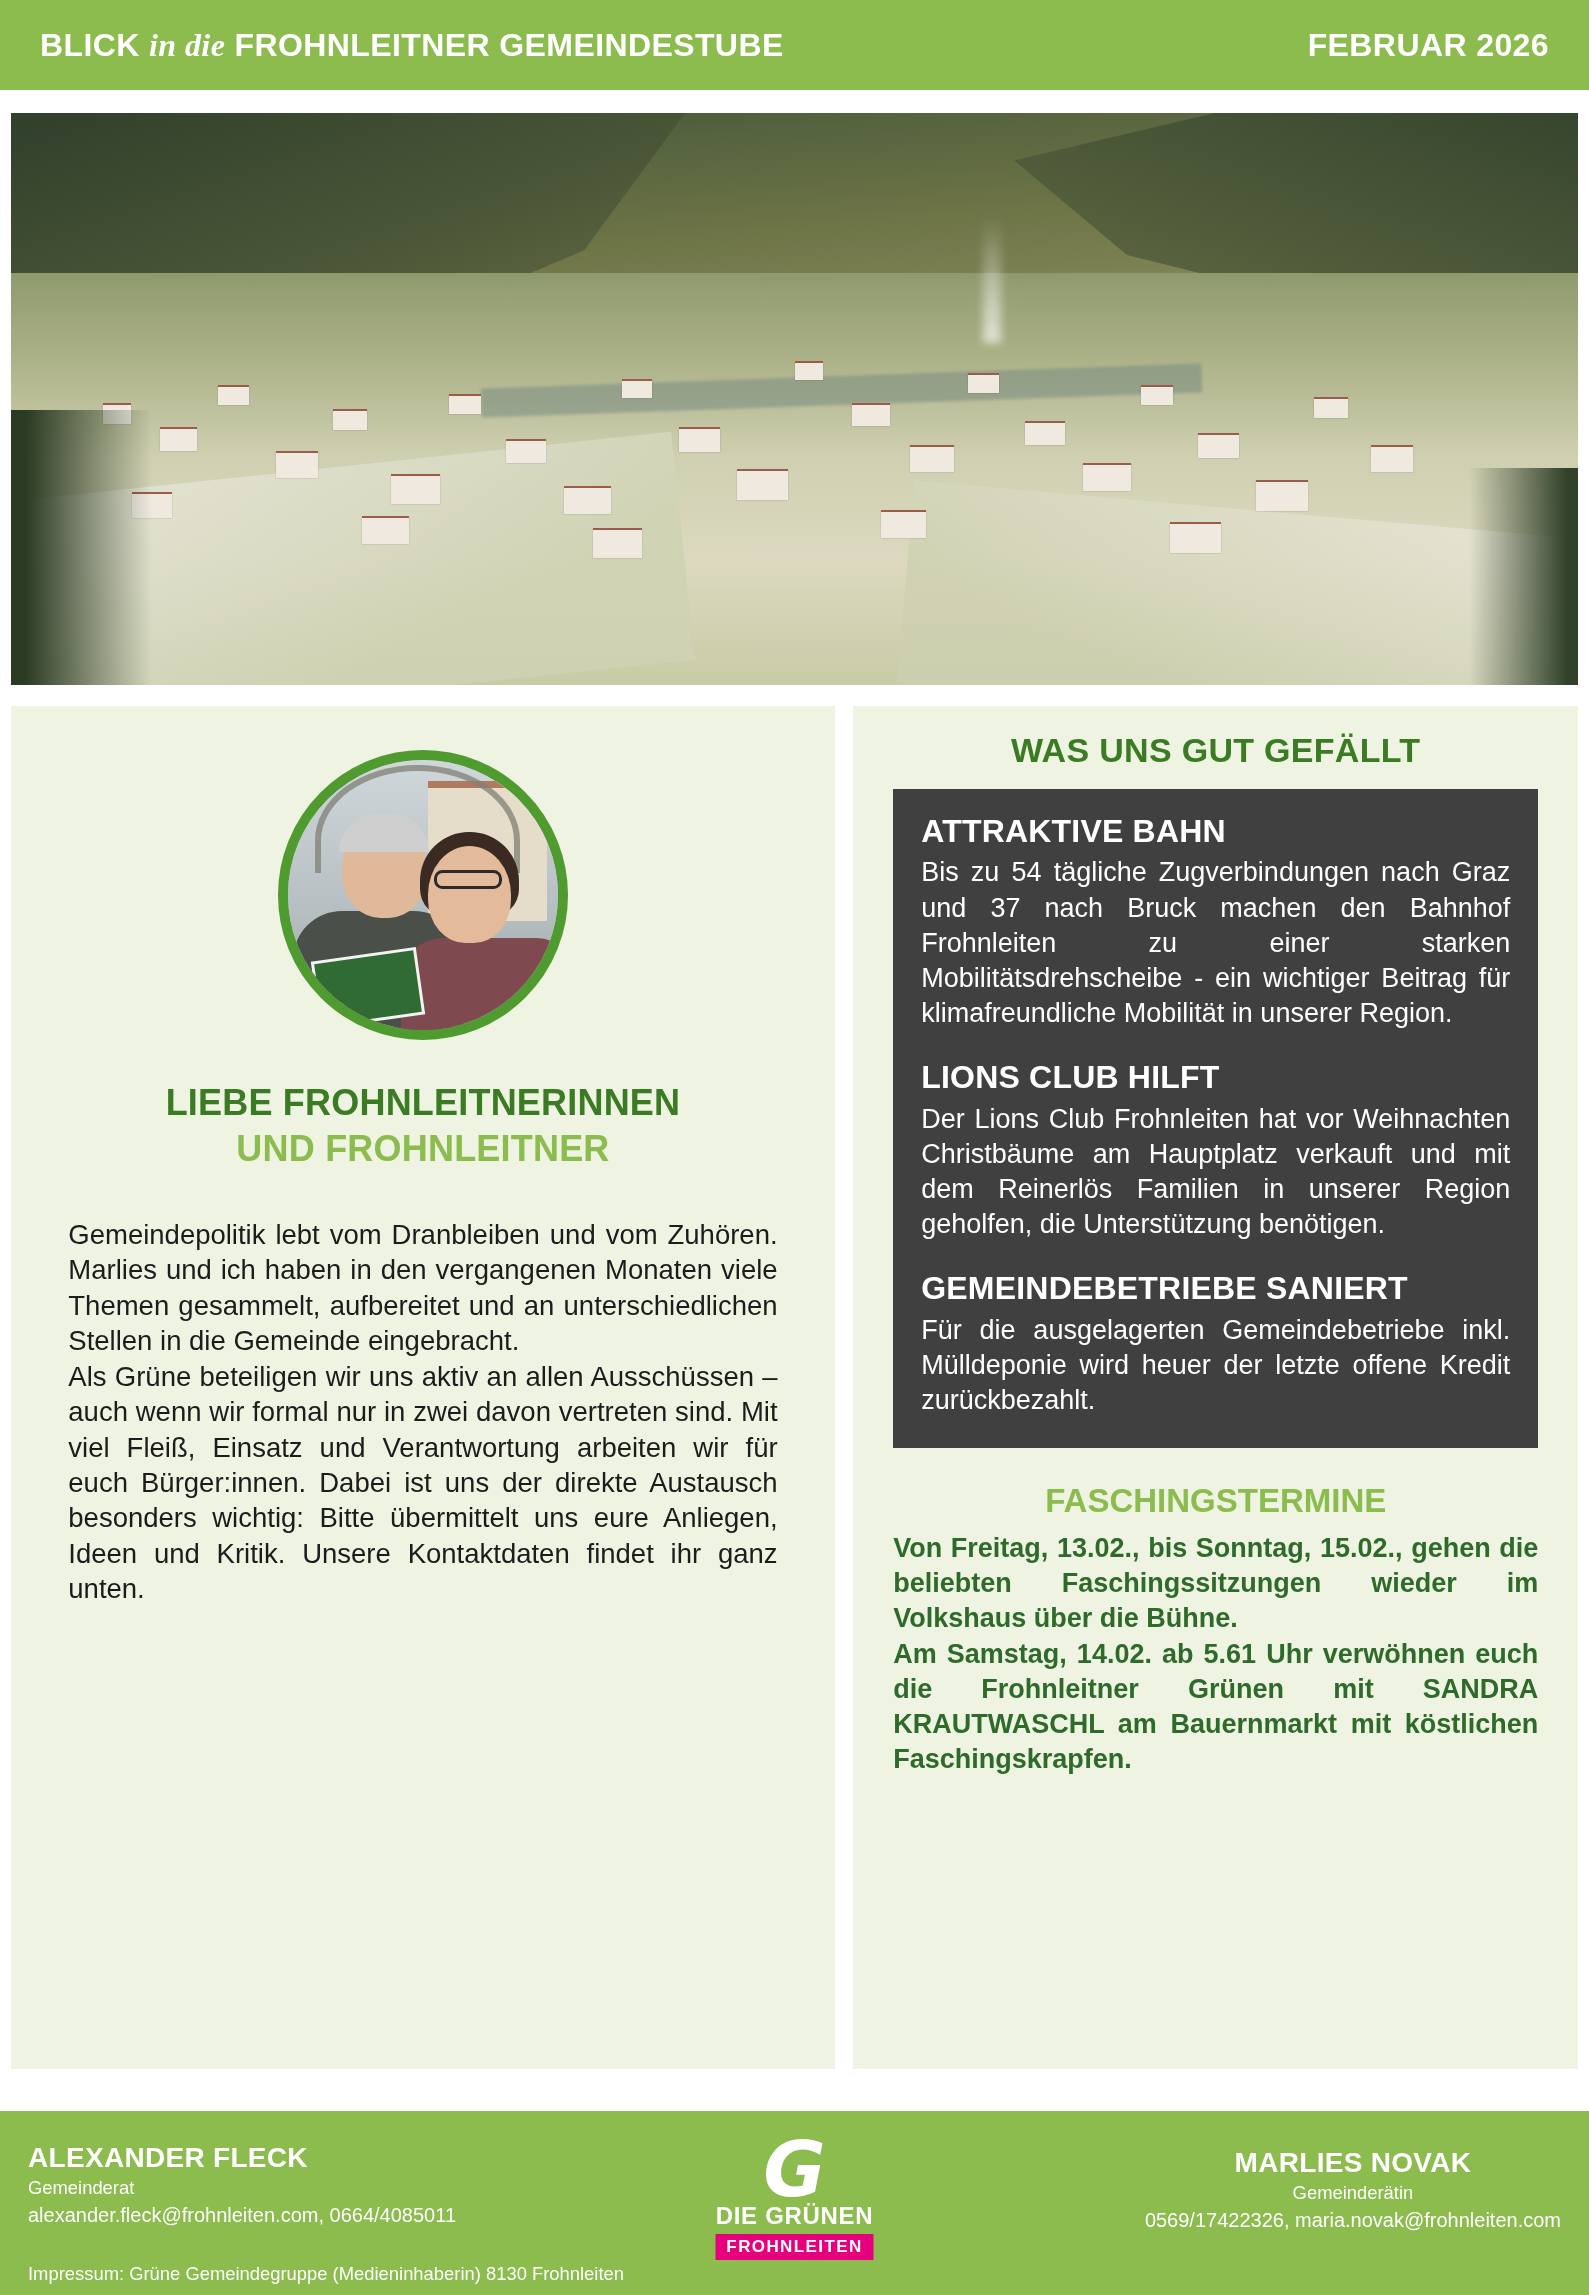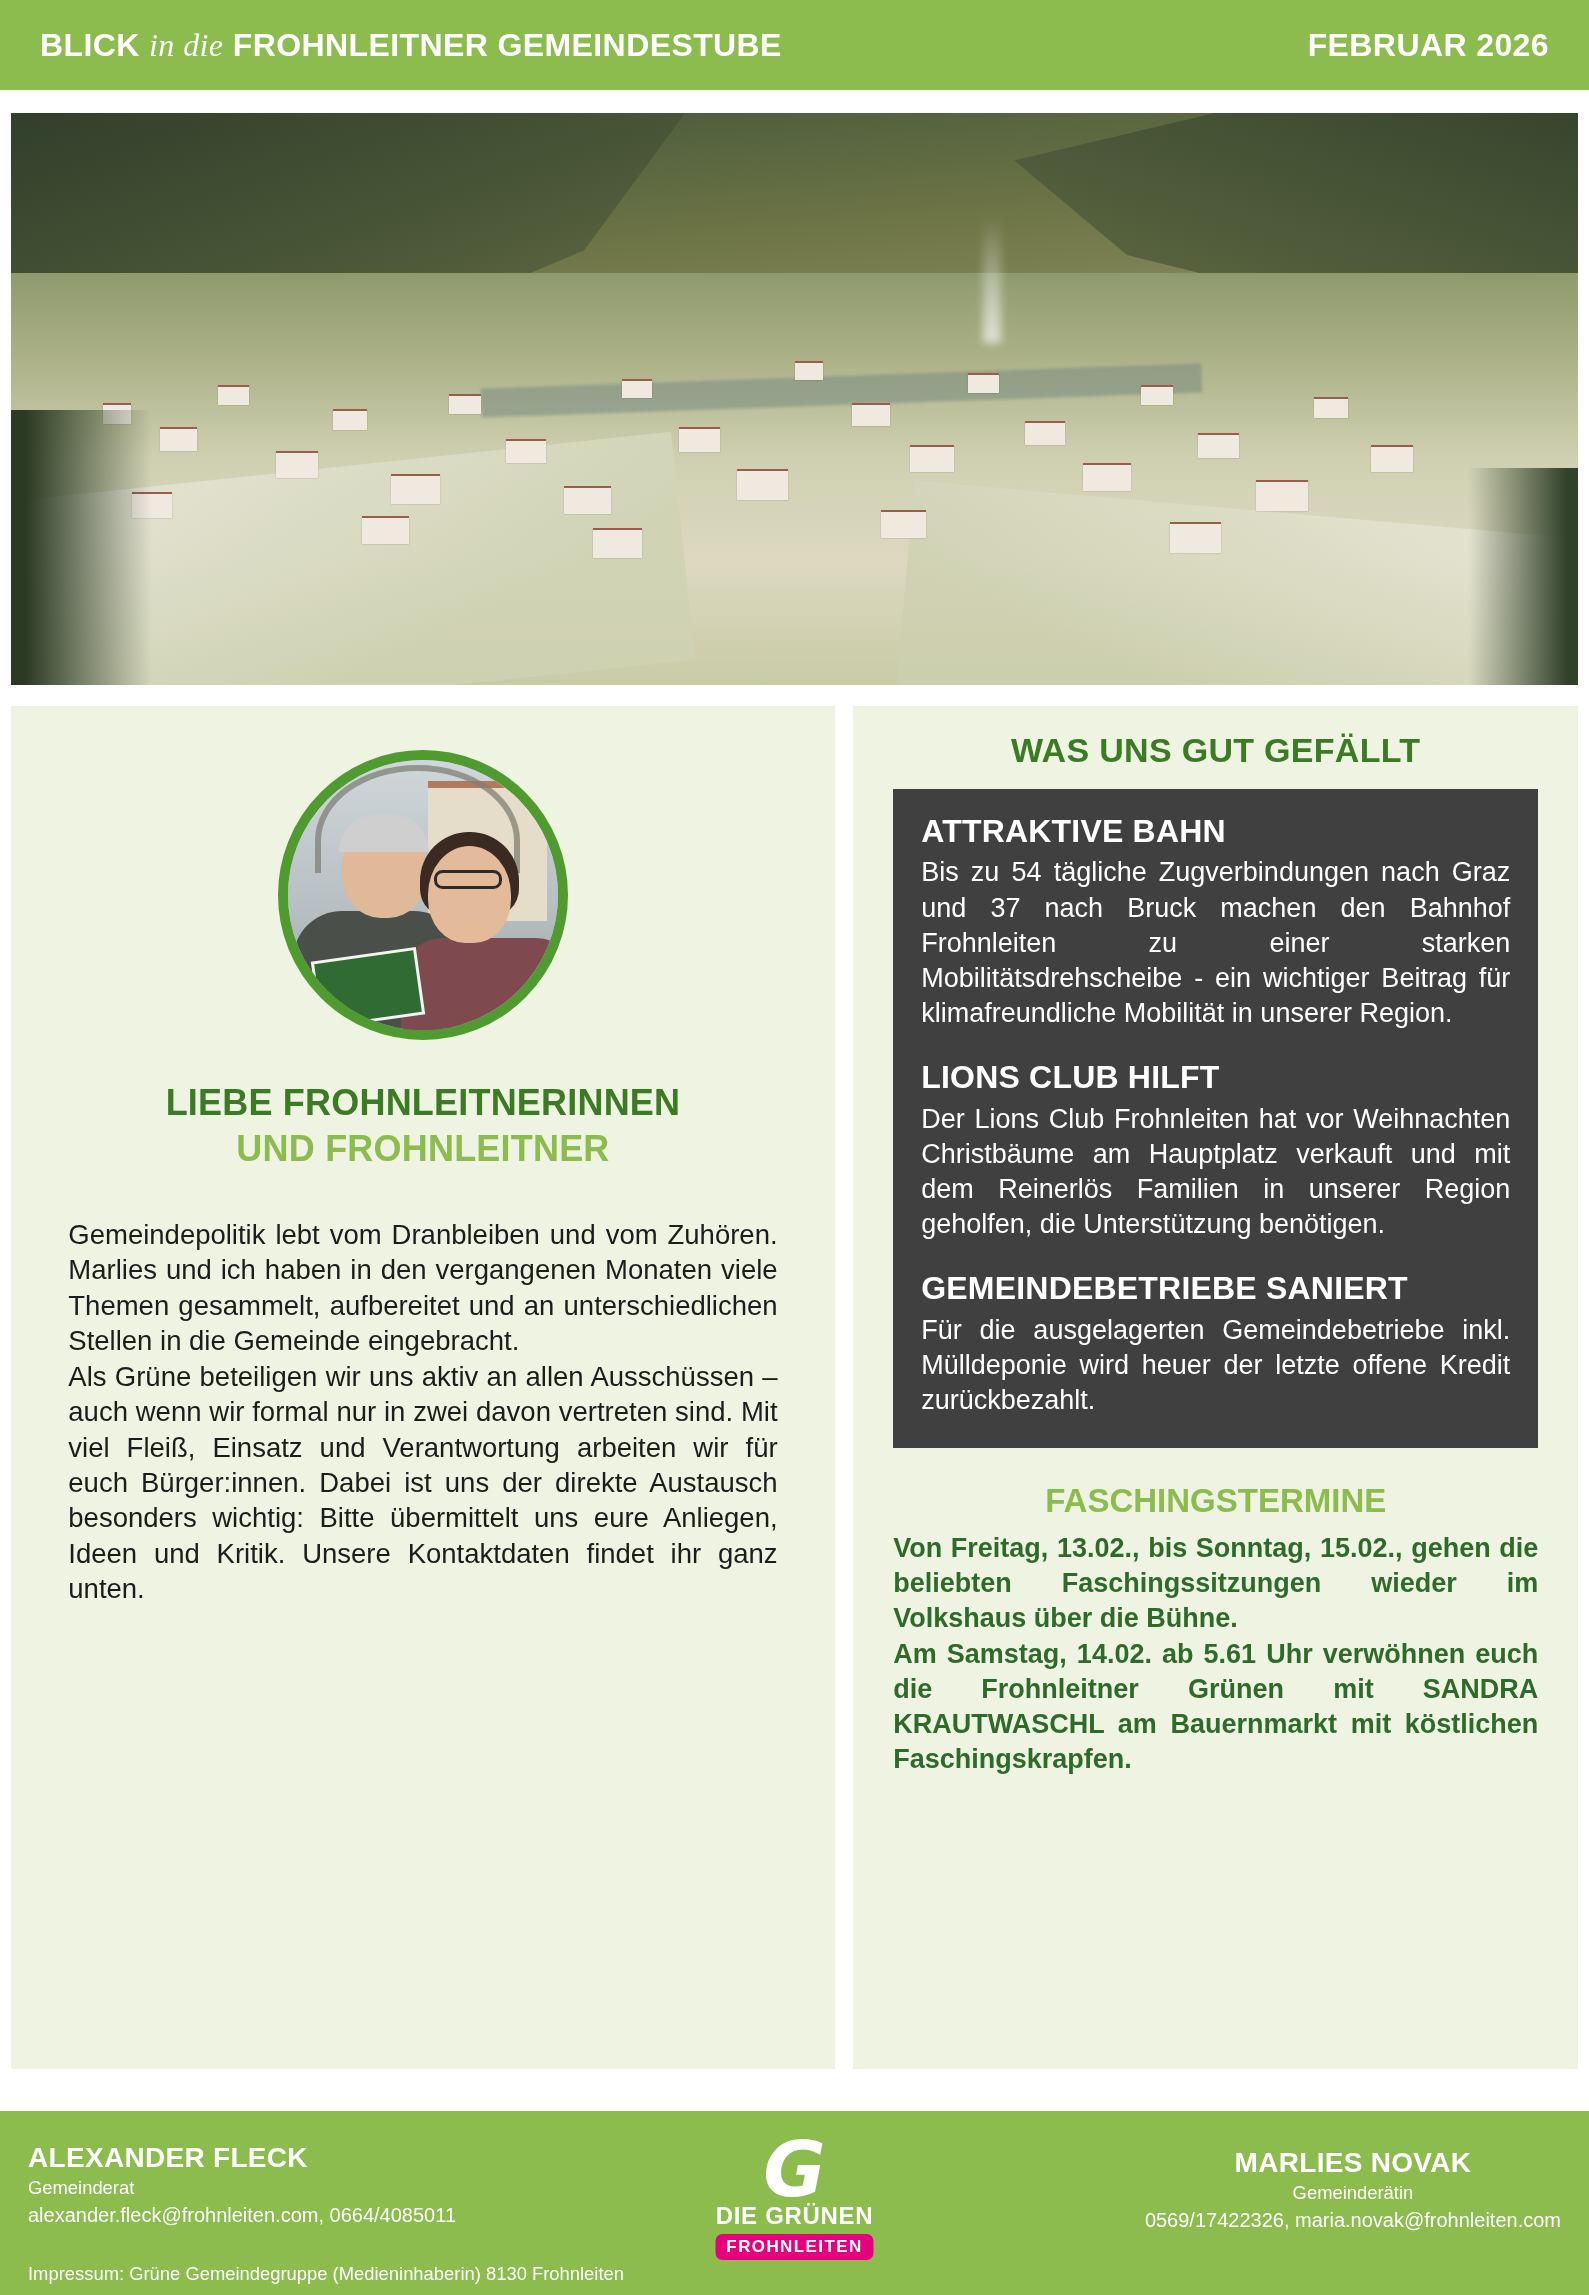--- a/index.html
+++ b/index.html
@@ -31,21 +31,21 @@
   }
   .header-left {
     color: #ffffff;
     font-size: 32px;
     font-weight: bold;
     letter-spacing: 0.4px;
     white-space: nowrap;
   }
   .header-left .italic {
     font-style: italic;
-    font-weight: normal;
+    font-weight: bold;
     font-family: "Liberation Serif", serif;
   }
   .header-right {
     color: #ffffff;
     font-size: 32px;
     font-weight: bold;
     letter-spacing: 0.4px;
     white-space: nowrap;
   }
 
@@ -294,21 +294,20 @@
   }
   .logo-sub {
     display: inline-block;
     margin-top: 4.2px;
     background: #e6007e;
     color: #ffffff;
     font-size: 17px;
     font-weight: bold;
     letter-spacing: 1.4px;
     padding: 2.8px 11.3px;
-    border-radius: 7px;
   }
 </style>
 </head>
 <body>
 
 <div class="page">
 
   <div class="header">
     <div class="header-left">
       <span>BLICK</span>

